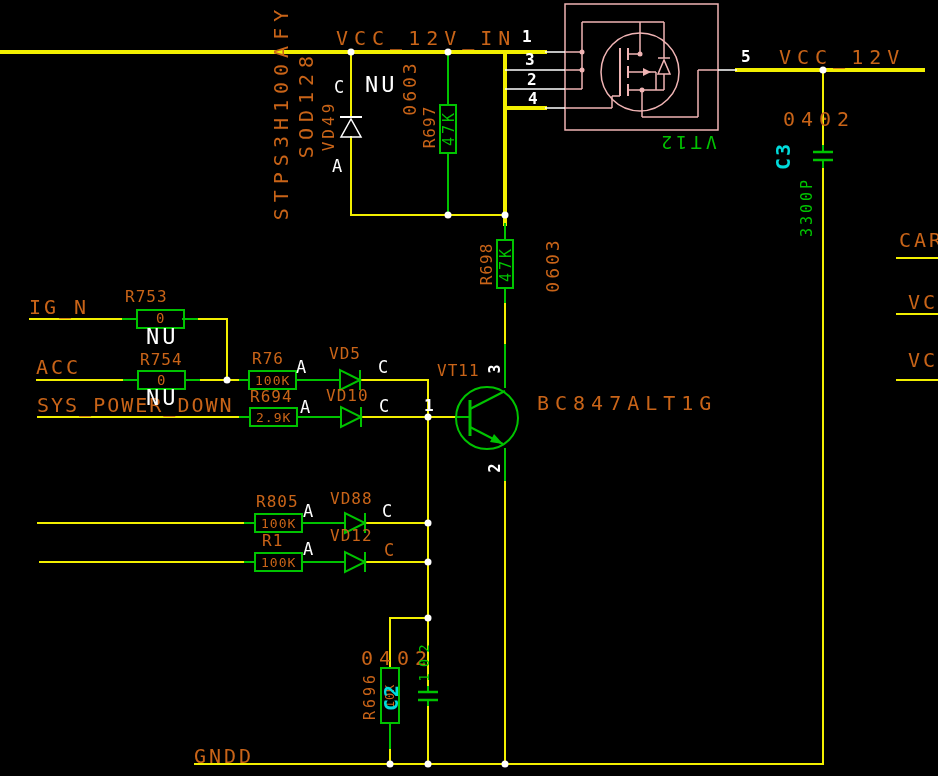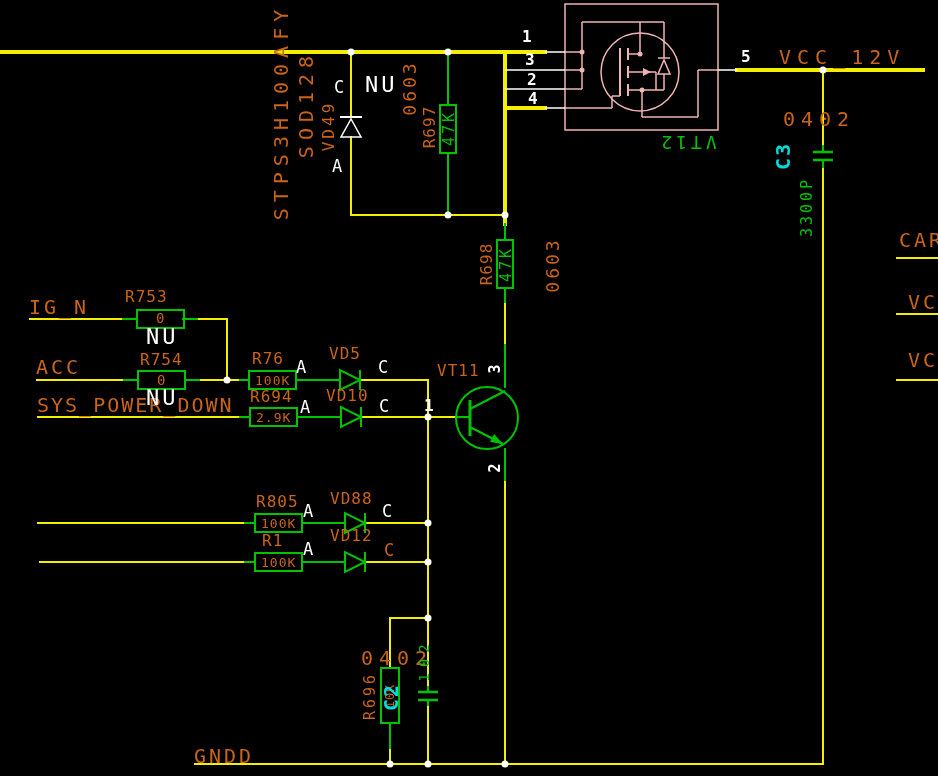--- a/index.html
+++ b/index.html
@@ -157,20 +157,21 @@
         <circle cx="428" cy="417" r="3.5"></circle>
     <circle cx="428" cy="523" r="3.5"></circle>
         <circle cx="428" cy="562" r="3.5"></circle>
     <circle cx="428" cy="618" r="3.5"></circle>
     <circle cx="390" cy="764" r="3.5"></circle>
         <circle cx="428" cy="764" r="3.5"></circle>
         <circle cx="505" cy="764" r="3.5"></circle>
   </g>
 </svg>
 
+<div class="lbl o s20 sp6" style="left:336px;top:28px">VCC_12V_IN</div>
 <div class="lbl o s20 sp6" style="left:779px;top:47px">VCC_12V</div>
 
 <div class="lbl w s16 b" style="left:522px;top:29px">1</div>
 <div class="lbl w s16 b" style="left:525px;top:52px">3</div>
 <div class="lbl w s16 b" style="left:527px;top:72px">2</div>
 <div class="lbl w s16 b" style="left:528px;top:91px">4</div>
 <div class="lbl w s16 b" style="left:741px;top:49px">5</div>
 <div class="lbl g s18 sp4 r180" style="left:687px;top:142px">VT12</div>
 
 <div class="lbl o s20 sp6 v" style="left:281px;top:112px">STPS3H100AFY</div>
@@ -212,20 +213,21 @@
 <div class="lbl o s16 sp1" style="left:250px;top:389px">R694</div>
 <div class="lbl o s13 sp1" style="left:256px;top:411px">2.9K</div>
 <div class="lbl w s17" style="left:300px;top:399px">A</div>
 <div class="lbl o s16 sp1" style="left:326px;top:388px">VD10</div>
 <div class="lbl w s17" style="left:379px;top:398px">C</div>
 
 <div class="lbl w s16 b" style="left:424px;top:398px">1</div>
 <div class="lbl w s15 b v" style="left:495px;top:369px">3</div>
 <div class="lbl w s15 b v" style="left:495px;top:468px">2</div>
 <div class="lbl o s16 sp1" style="left:437px;top:363px">VT11</div>
+<div class="lbl o s20 sp6" style="left:537px;top:393px">BC847ALT1G</div>
 
 <div class="lbl o s16 sp1" style="left:256px;top:494px">R805</div>
 <div class="lbl o s13 sp1" style="left:261px;top:517px">100K</div>
 <div class="lbl w s17" style="left:303px;top:503px">A</div>
 <div class="lbl o s16 sp1" style="left:330px;top:491px">VD88</div>
 <div class="lbl w s17" style="left:382px;top:503px">C</div>
 
 <div class="lbl o s16 sp1" style="left:262px;top:533px">R1</div>
 <div class="lbl o s13 sp1" style="left:261px;top:556px">100K</div>
 <div class="lbl w s17" style="left:303px;top:541px">A</div>

